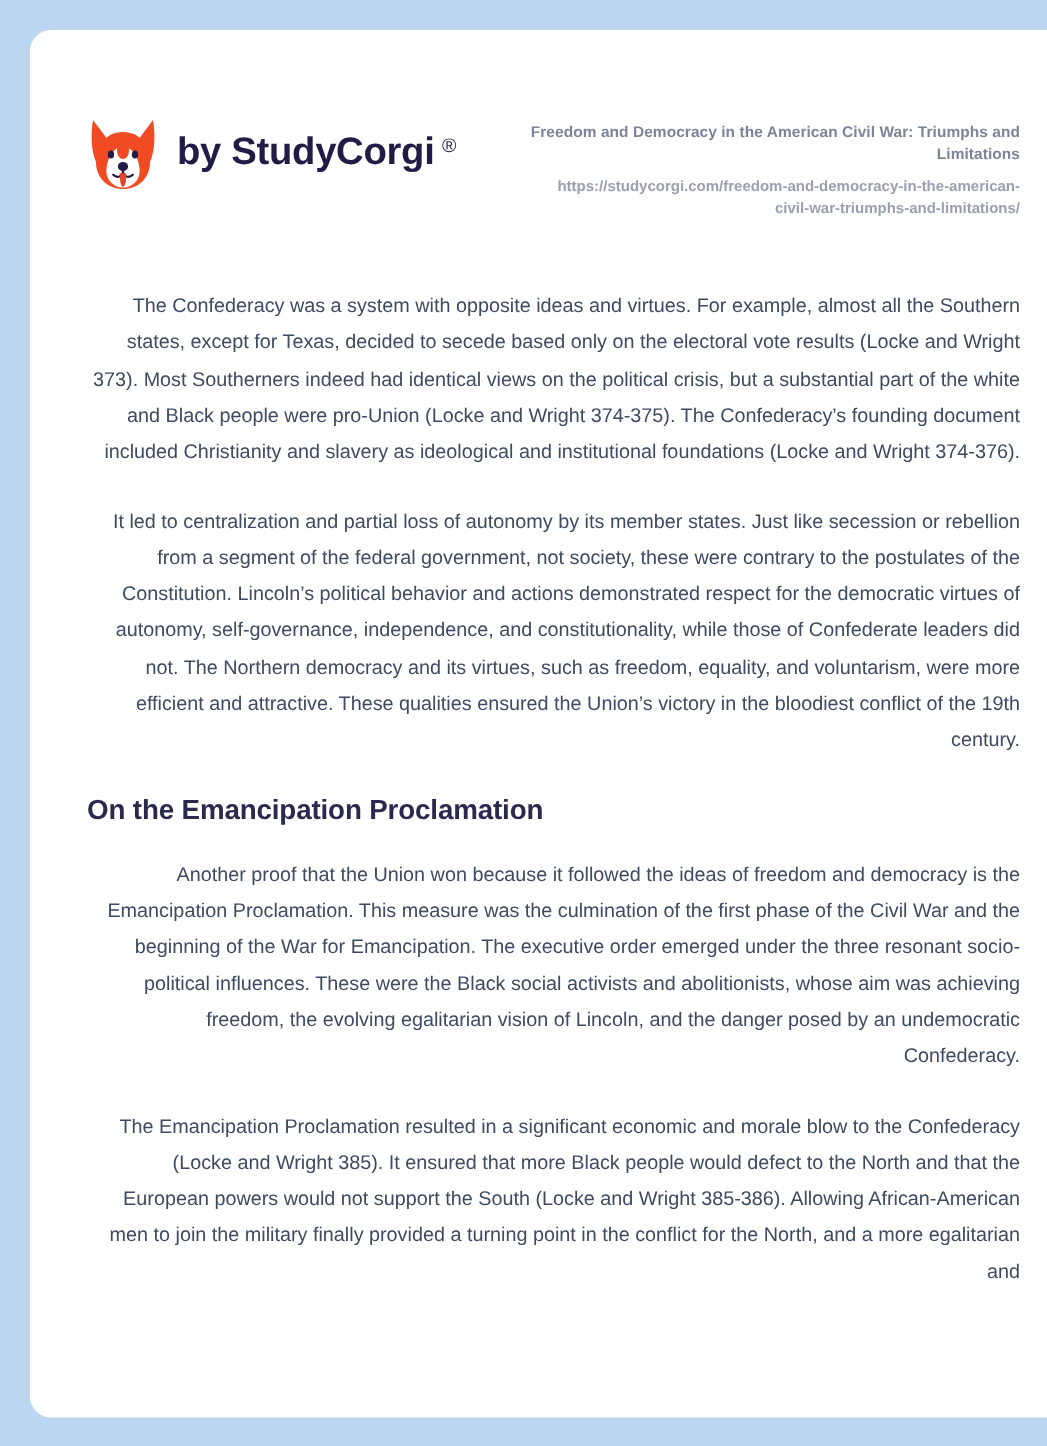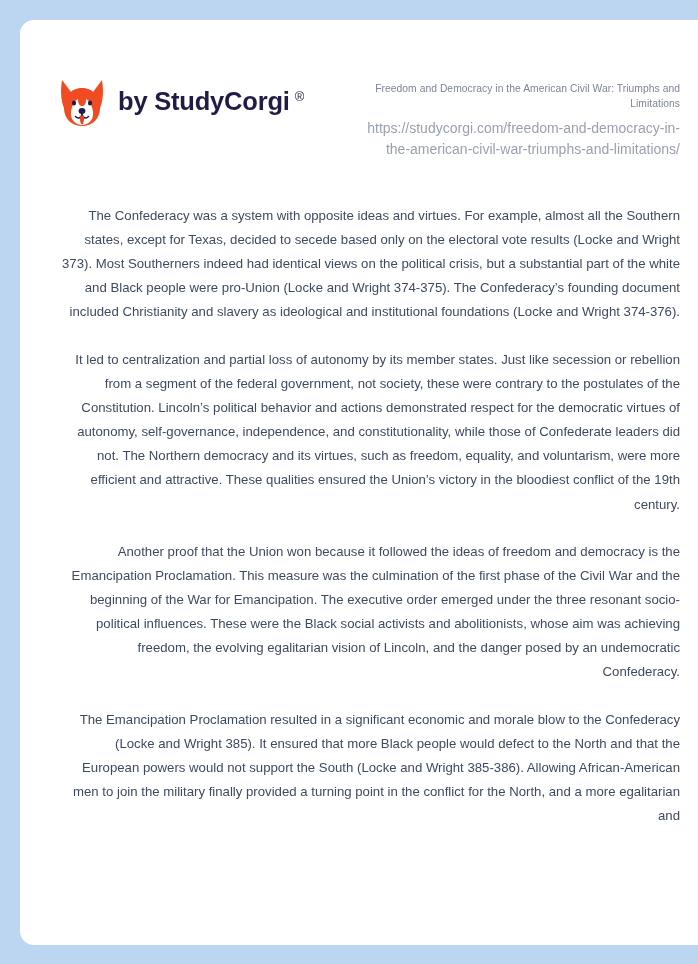--- a/index.html
+++ b/index.html
@@ -69,29 +69,29 @@
 
   .header-meta {
     text-align: right;
     max-width: 330px;
     padding-top: 12px;
   }
 
   .header-title {
     color: #7d8498;
     font-size: 10.3px;
-    font-weight: normal;
+    font-weight: bold;
     line-height: 1.42;
     letter-spacing: 0.05px;
   }
 
   .header-url {
     color: #9aa0b0;
-    font-size: 14px;
-    font-weight: normal;
+    font-size: 10px;
+    font-weight: bold;
     line-height: 1.45;
     margin-top: 7px;
     word-break: break-word;
   }
 
   
   .doc-body {
     padding: 0 38px;
     margin-top: 45px;
   }
@@ -155,17 +155,18 @@
     <div class="header-meta">
       <div class="header-title">Freedom and Democracy in the American Civil War: Triumphs and Limitations</div>
       <div class="header-url">https://studycorgi.com/freedom-and-democracy-in-the-american-civil-war-triumphs-and-limitations/</div>
     </div>
 
   </div>
 
   <div class="doc-body">
     <p>The Confederacy was a system with opposite ideas and virtues. For example, almost all the Southern states, except for Texas, decided to secede based only on the electoral vote results (Locke and Wright 373). Most Southerners indeed had identical views on the political crisis, but a substantial part of the white and Black people were pro-Union (Locke and Wright 374-375). The Confederacy’s founding document included Christianity and slavery as ideological and institutional foundations (Locke and Wright 374-376).</p>
     <p>It led to centralization and partial loss of autonomy by its member states. Just like secession or rebellion from a segment of the federal government, not society, these were contrary to the postulates of the Constitution. Lincoln’s political behavior and actions demonstrated respect for the democratic virtues of autonomy, self-governance, independence, and constitutionality, while those of Confederate leaders did not. The Northern democracy and its virtues, such as freedom, equality, and voluntarism, were more efficient and attractive. These qualities ensured the Union’s victory in the bloodiest conflict of the 19th century.</p>
+    <h2>On the Emancipation Proclamation</h2>
     <p>Another proof that the Union won because it followed the ideas of freedom and democracy is the Emancipation Proclamation. This measure was the culmination of the first phase of the Civil War and the beginning of the War for Emancipation. The executive order emerged under the three resonant socio-political influences. These were the Black social activists and abolitionists, whose aim was achieving freedom, the evolving egalitarian vision of Lincoln, and the danger posed by an undemocratic Confederacy.</p>
     <p>The Emancipation Proclamation resulted in a significant economic and morale blow to the Confederacy (Locke and Wright 385). It ensured that more Black people would defect to the North and that the European powers would not support the South (Locke and Wright 385-386). Allowing African-American men to join the military finally provided a turning point in the conflict for the North, and a more egalitarian and</p>
   </div>
 
 </div>
 
 </body></html>

